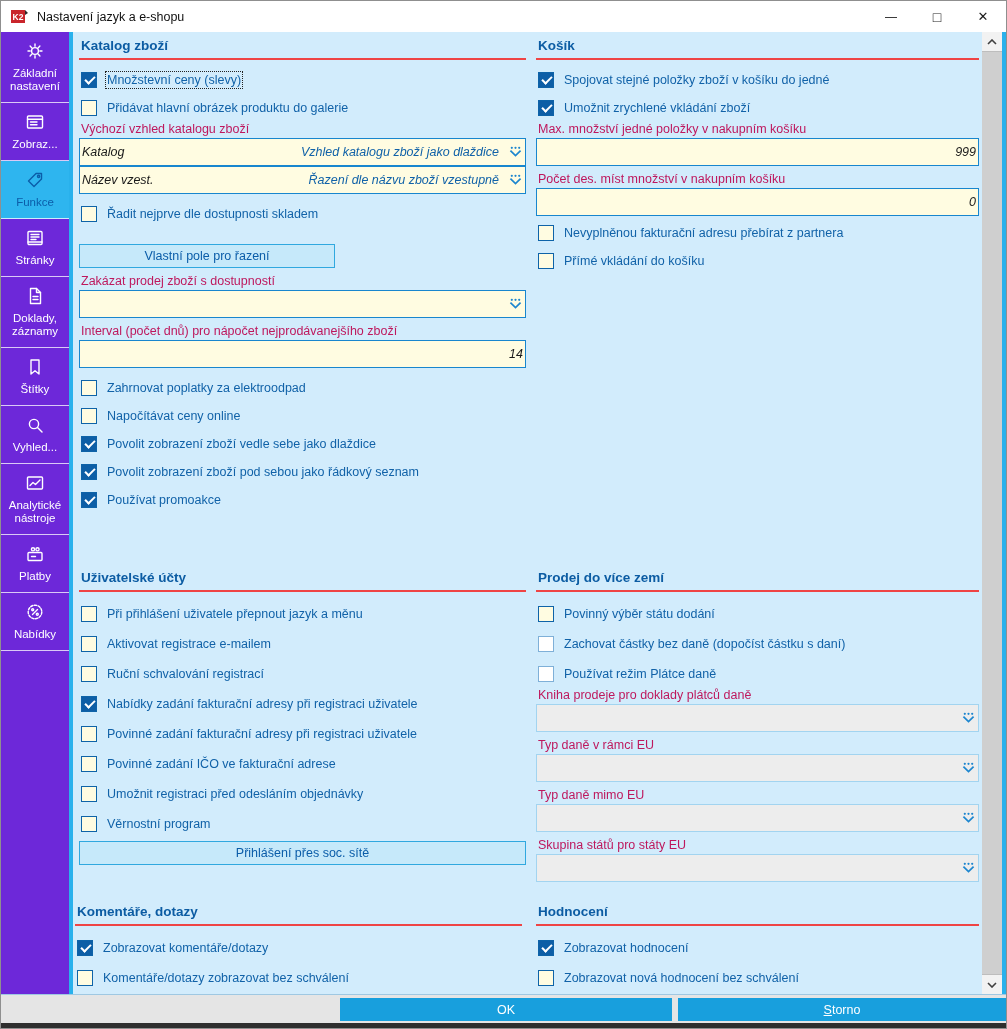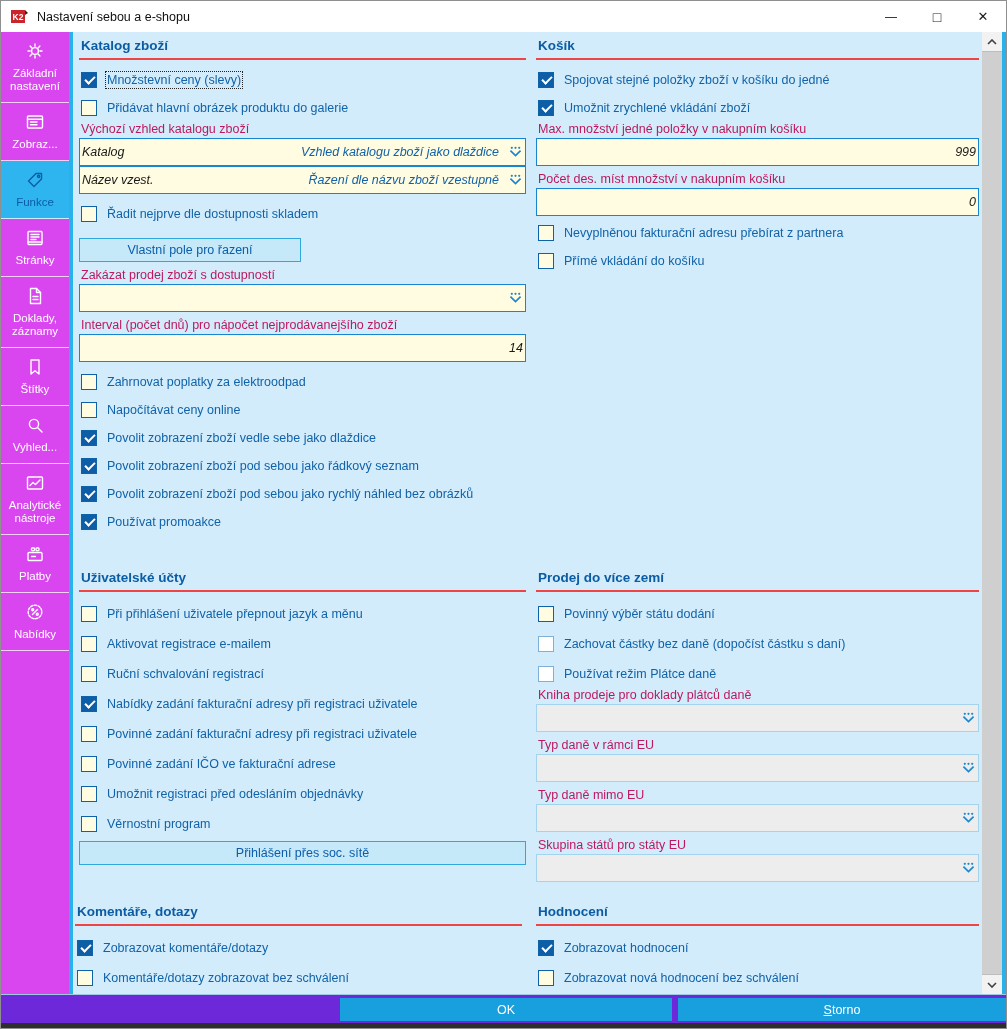--- a/index.html
+++ b/index.html
@@ -9,21 +9,21 @@
   
   .titlebar{flex:0 0 31px;display:flex;align-items:center;background:#fff;border-radius:9px;}
   .app-icon{margin-left:9px;width:19px;height:19px;flex:0 0 19px;}
   .title{margin-left:8px;font-size:12.5px;color:#101010;}
   .win-controls{margin-left:auto;display:flex;height:100%;}
   .win-btn{width:46px;display:flex;align-items:center;justify-content:center;font-size:12px;color:#1a1a1a;cursor:default;}
   .win-btn.max{font-size:14px;}
   .win-btn.close{font-size:13px;}
   
   .bodyrow{flex:1 1 auto;display:flex;min-height:0;}
-  .sidebar{width:68px;flex:0 0 68px;background:#d946ef;color:#fff;display:flex;flex-direction:column;overflow:hidden;}
+  .sidebar{width:68px;flex:0 0 68px;background:#6d28d9;color:#fff;display:flex;flex-direction:column;overflow:hidden;}
   .side-item{display:flex;flex-direction:column;align-items:center;justify-content:center;gap:6px;padding:9px 2px;border-bottom:1px solid rgba(255,255,255,.75);text-align:center;font-size:11.5px;line-height:13px;cursor:default;}
   .side-item svg{display:block;stroke:currentColor;fill:none;stroke-width:1.4;stroke-linecap:round;stroke-linejoin:round;}
   .side-item.active{background:#2eb5ef;color:#0b5da9;}
   .strip{flex:0 0 4px;background:#29b1ec;}
   .content{flex:1 1 auto;position:relative;background:#d2ecfc;overflow:hidden;}
   
   .scrollbar{flex:0 0 20px;background:#dedede;display:flex;flex-direction:column;}
   .scroll-btn{flex:0 0 19px;background:#f2f2f2;display:flex;align-items:center;justify-content:center;}
   .scroll-btn svg{stroke:#404040;fill:none;stroke-width:1.6;}
   .scroll-thumb{flex:1 1 auto;background:#cfcfcf;border-top:1px solid #bdbdbd;border-bottom:1px solid #bdbdbd;}
@@ -40,38 +40,38 @@
   .cb-label.focused{outline:1px dotted #222;outline-offset:1px;}
   .flabel{font-size:12.5px;color:#be185d;margin:6px 0 2px 2px;}
   .combo,.inputf{height:28px;background:#fffce1;border:1px solid #1886ce;display:flex;align-items:center;padding:0 2px;font-size:12.5px;width:100%;font-style:italic;}
   .combo .cval{color:#1a1a1a;flex:1 1 auto;white-space:nowrap;}
   .combo .cdesc{color:#1162a8;margin-right:9px;white-space:nowrap;}
   .combo svg{flex:0 0 15px;}
   .combo.disabled{background:#ededed;border-color:#a2d4f0;}
   .inputf{justify-content:flex-end;color:#1a1a1a;}
   .btn-light{height:24px;background:#c6e9fa;border:1px solid #30a8df;color:#0b5da9;font-size:12.5px;display:flex;align-items:center;justify-content:center;cursor:default;}
   
-  .footer{flex:0 0 29px;background:#6d28d9;border-top:1px solid #9fc8e2;position:relative;}
+  .footer{flex:0 0 29px;background:#e5e5e5;border-top:1px solid #9fc8e2;position:relative;}
   .btn-primary{position:absolute;top:3px;height:23px;background:#189fdd;color:#fff;font-size:12.5px;display:flex;align-items:center;justify-content:center;cursor:default;}
   .btn-primary.ok{left:339px;width:332px;}
   .btn-primary.storno{left:677px;width:328px;}
   .bottom-strip{flex:0 0 5px;background:#2e2e2e;}
 </style>
 </head>
 <body>
 
 <div class="window">
 
   <div class="titlebar">
     <svg class="app-icon" viewBox="0 0 19 19">
       <rect x="1" y="3" width="14" height="13" fill="#c9252b"></rect>
       <polygon points="15,3 18,6 15,8" fill="#2b2b2b"></polygon>
       <text x="2.6" y="13" font-size="8.5" font-weight="bold" fill="#ffffff" font-family="Liberation Sans, sans-serif">K2</text>
     </svg>
-    <div class="title">Nastavení sebou a e-shopu</div>
+    <div class="title">Nastavení jazyk a e-shopu</div>
     <div class="win-controls">
       <div class="win-btn">—</div>
       <div class="win-btn max">□</div>
       <div class="win-btn close">✕</div>
     </div>
   </div>
 
   <div class="bodyrow">
 
     <div class="sidebar">
@@ -203,21 +203,21 @@
               </g>
               <path d="M2.5 5L8 10.5 13.5 5" fill="none" stroke="#1d86cf" stroke-width="1.8"></path>
             </svg>
         </div>
 
         <div class="row-cb">
           <span class="box"></span>
           <span class="cb-label">Řadit nejprve dle dostupnosti skladem</span>
         </div>
 
-        <div class="btn-light" style="width:222px;margin-top:16px;">Vlastní pole pro řazení</div>
+        <div class="btn-light" style="width:256px;margin-top:22px;">Vlastní pole pro řazení</div>
 
         <div class="flabel">Zakázat prodej zboží s dostupností</div>
         <div class="combo">
           <span class="cval"></span>
           <svg width="15" height="12" viewBox="0 0 16 13">
               <g fill="#1d86cf">
                 <circle cx="4" cy="2" r="1.2"></circle>
                 <circle cx="8" cy="2" r="1.2"></circle>
                 <circle cx="12" cy="2" r="1.2"></circle>
               </g>
@@ -236,24 +236,20 @@
           <span class="box"></span>
           <span class="cb-label">Napočítávat ceny online</span>
         </div>
         <div class="row-cb">
           <span class="box checked"></span>
           <span class="cb-label">Povolit zobrazení zboží vedle sebe jako dlaždice</span>
         </div>
         <div class="row-cb">
           <span class="box checked"></span>
           <span class="cb-label">Povolit zobrazení zboží pod sebou jako řádkový seznam</span>
-        </div>
-        <div class="row-cb">
-          <span class="box checked"></span>
-          <span class="cb-label">Povolit zobrazení zboží pod sebou jako rychlý náhled bez obrázků</span>
         </div>
         <div class="row-cb">
           <span class="box checked"></span>
           <span class="cb-label">Používat promoakce</span>
         </div>
       </div>
 
       <div class="section tight" style="left:463px;top:6px;width:443px;">
         <div class="sec-title">Košík</div>
 

